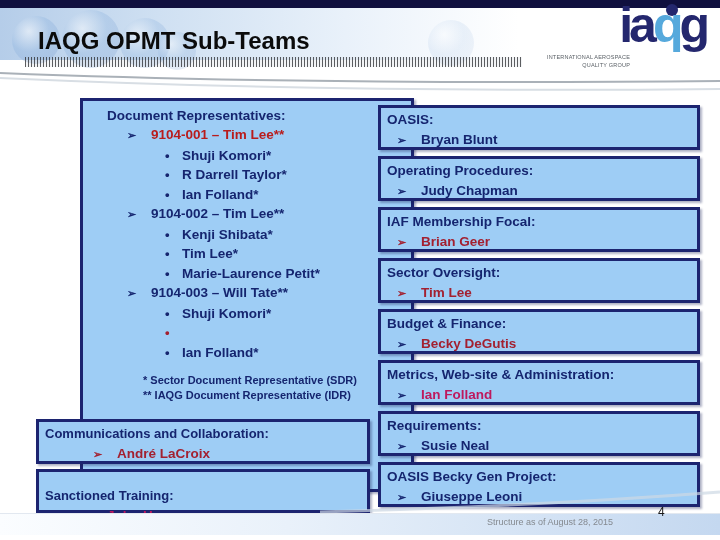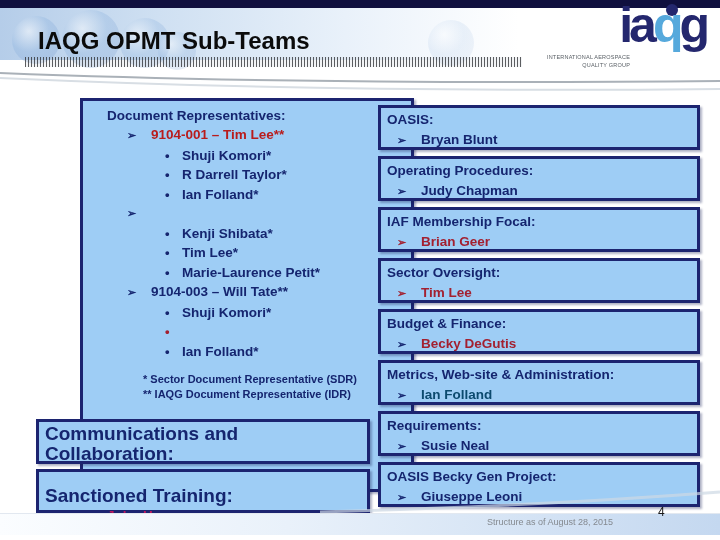--- a/index.html
+++ b/index.html
@@ -41,21 +41,21 @@
   
   .docreps{left:36px;top:98px;width:334px;height:394px;padding:5px 24px;margin-left:44px;}
   .docreps .box-title{font-size:13.5px;line-height:19px;}
   .group-row{padding-left:20px;font-size:13.5px;line-height:19.5px;}
   .member-row{padding-left:58px;font-size:13.5px;line-height:19.5px;}
   .footnotes{margin-top:11px;padding-left:36px;font-size:11px;line-height:15px;}
 
   
   .commsbox{left:36px;top:419px;width:334px;height:45px;padding:2px 6px;}
   .trainbox{left:36px;top:469px;width:334px;height:44px;padding:14px 6px;}
-  .lb-title{font-size:19px;line-height:20px;}
+  .lb-title{font-size:13px;line-height:20px;}
   .comms-member{padding-left:48px;font-size:13.5px;line-height:20px;}
   .train-member{padding-left:38px;font-size:13.5px;line-height:20px;}
 
   
   .rbox{left:378px;width:322px;height:45px;padding:2px 6px;}
   .rb-title{font-size:13.5px;line-height:20px;}
   .rb-member{padding-left:10px;font-size:13.5px;line-height:20px;}
   .r0{top:105px;} .r1{top:156px;} .r2{top:207px;} .r3{top:258px;}
   .r4{top:309px;} .r5{top:360px;} .r6{top:411px;} .r7{top:462px;}
 
@@ -110,20 +110,21 @@
       <span class="bullet-glyph" style="color: rgb(21, 37, 111);">•</span>
       <span class="txt" style="color: rgb(21, 37, 111);">R Darrell Taylor*</span>
     </div>
     <div class="row member-row">
       <span class="bullet-glyph" style="color: rgb(21, 37, 111);">•</span>
       <span class="txt" style="color: rgb(21, 37, 111);">Ian Folland*</span>
     </div>
 
     <div class="row group-row">
       <span class="arrow-glyph" style="color: rgb(21, 37, 111);">➢</span>
+      <span class="txt" style="color: rgb(21, 37, 111);">9104-002 – Tim Lee**</span>
     </div>
     <div class="row member-row">
       <span class="bullet-glyph" style="color: rgb(21, 37, 111);">•</span>
       <span class="txt" style="color: rgb(21, 37, 111);">Kenji Shibata*</span>
     </div>
     <div class="row member-row">
       <span class="bullet-glyph" style="color: rgb(21, 37, 111);">•</span>
       <span class="txt" style="color: rgb(21, 37, 111);">Tim Lee*</span>
     </div>
     <div class="row member-row">
@@ -201,21 +202,21 @@
     <div class="rb-title">Budget &amp; Finance:</div>
     <div class="row rb-member">
       <span class="arrow-glyph" style="color: rgb(21, 37, 111);">➢</span>
       <span class="txt" style="color: rgb(163, 32, 48);">Becky DeGutis</span>
     </div>
   </div>
   <div class="bluebox rbox r5">
     <div class="rb-title">Metrics, Web-site &amp; Administration:</div>
     <div class="row rb-member">
       <span class="arrow-glyph" style="color: rgb(21, 37, 111);">➢</span>
-      <span class="txt" style="color: #0c4a6e;">Ian Folland</span>
+      <span class="txt" style="color: #be185d;">Ian Folland</span>
     </div>
   </div>
   <div class="bluebox rbox r6">
     <div class="rb-title">Requirements:</div>
     <div class="row rb-member">
       <span class="arrow-glyph" style="color: rgb(21, 37, 111);">➢</span>
       <span class="txt" style="color: rgb(21, 37, 111);">Susie Neal</span>
     </div>
   </div>
   <div class="bluebox rbox r7">

